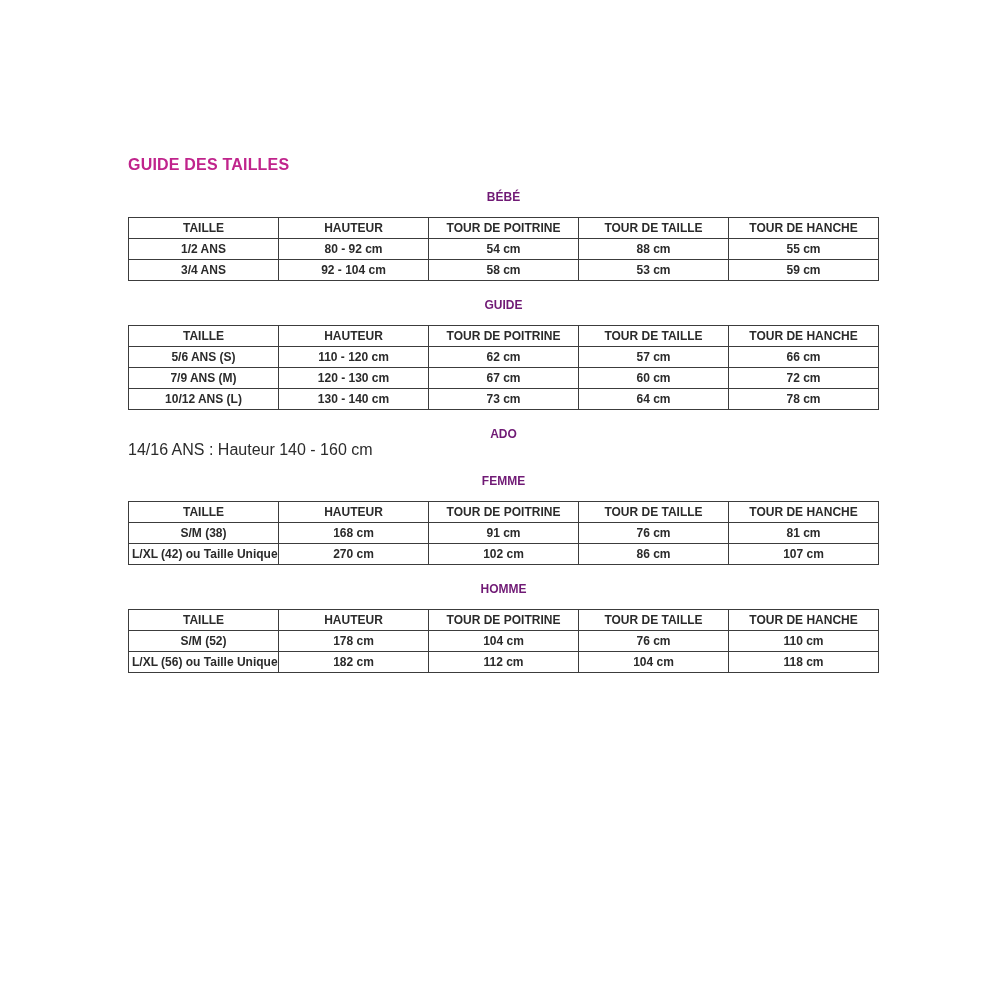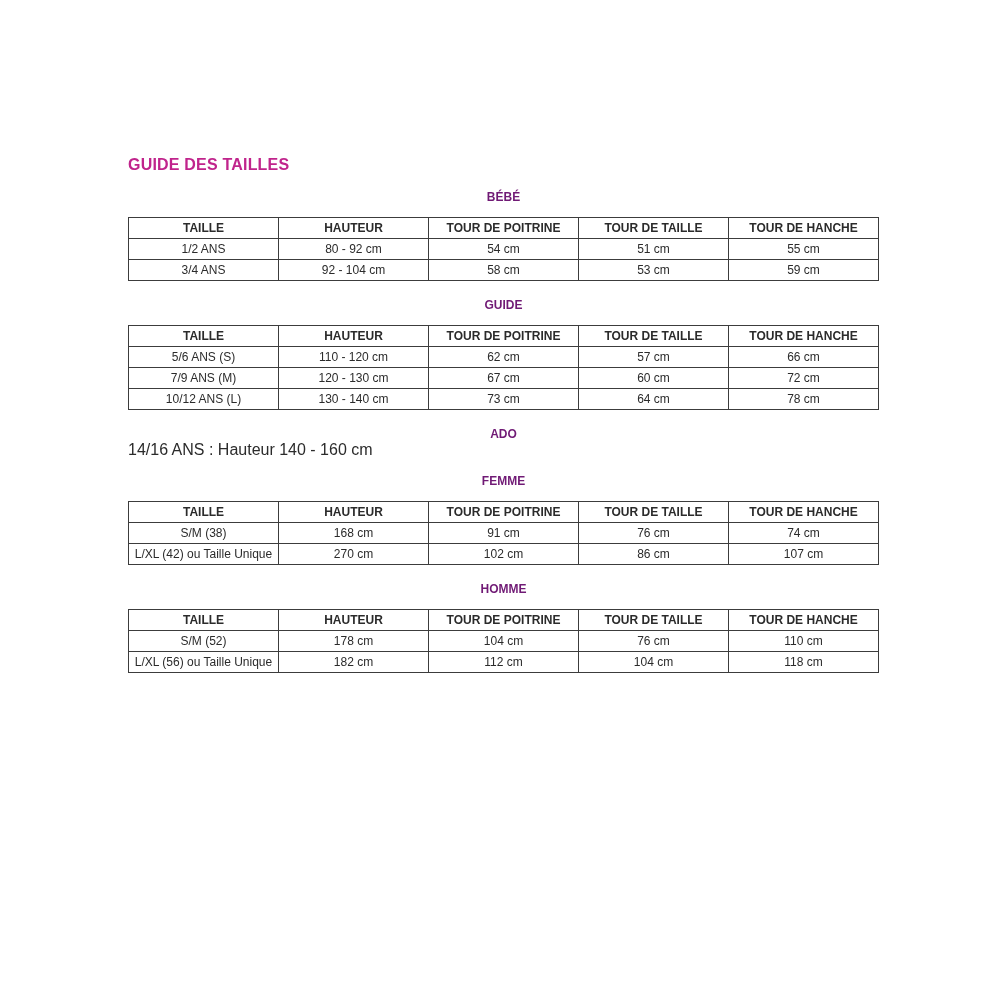--- a/index.html
+++ b/index.html
@@ -49,21 +49,21 @@
     height: 21px;
     padding: 0 3px;
     text-align: center;
     vertical-align: middle;
     font-size: 12px;
     line-height: 13px;
     white-space: nowrap;
     overflow: hidden;
   }
   table.size-table th { font-weight: bold; }
-  table.size-table td { font-weight: normal; }
+  table.size-table td { font-weight: bold; }
 </style>
 </head>
 <body>
 
 <div class="page">
   <h1 class="title" style="color: rgb(192, 36, 140);">GUIDE DES TAILLES</h1>
   <div id="sections">
       <section class="section">
         <h2 class="heading">BÉBÉ</h2>
         <table class="size-table">
@@ -74,21 +74,21 @@
               <th>TOUR DE POITRINE</th>
               <th>TOUR DE TAILLE</th>
               <th>TOUR DE HANCHE</th>
             </tr>
           </thead>
           <tbody>
             <tr>
               <td>1/2 ANS</td>
               <td>80 - 92 cm</td>
               <td>54 cm</td>
-              <td>51 cm</td>
+              <td>88 cm</td>
               <td>55 cm</td>
             </tr>
             <tr>
               <td>3/4 ANS</td>
               <td>92 - 104 cm</td>
               <td>58 cm</td>
               <td>53 cm</td>
               <td>59 cm</td>
             </tr>
           </tbody>
@@ -146,21 +146,21 @@
               <th>TOUR DE TAILLE</th>
               <th>TOUR DE HANCHE</th>
             </tr>
           </thead>
           <tbody>
             <tr>
               <td>S/M (38)</td>
               <td>168 cm</td>
               <td>91 cm</td>
               <td>76 cm</td>
-              <td>74 cm</td>
+              <td>81 cm</td>
             </tr>
             <tr>
               <td>L/XL (42) ou Taille Unique</td>
               <td>270 cm</td>
               <td>102 cm</td>
               <td>86 cm</td>
               <td>107 cm</td>
             </tr>
           </tbody>
         </table>

